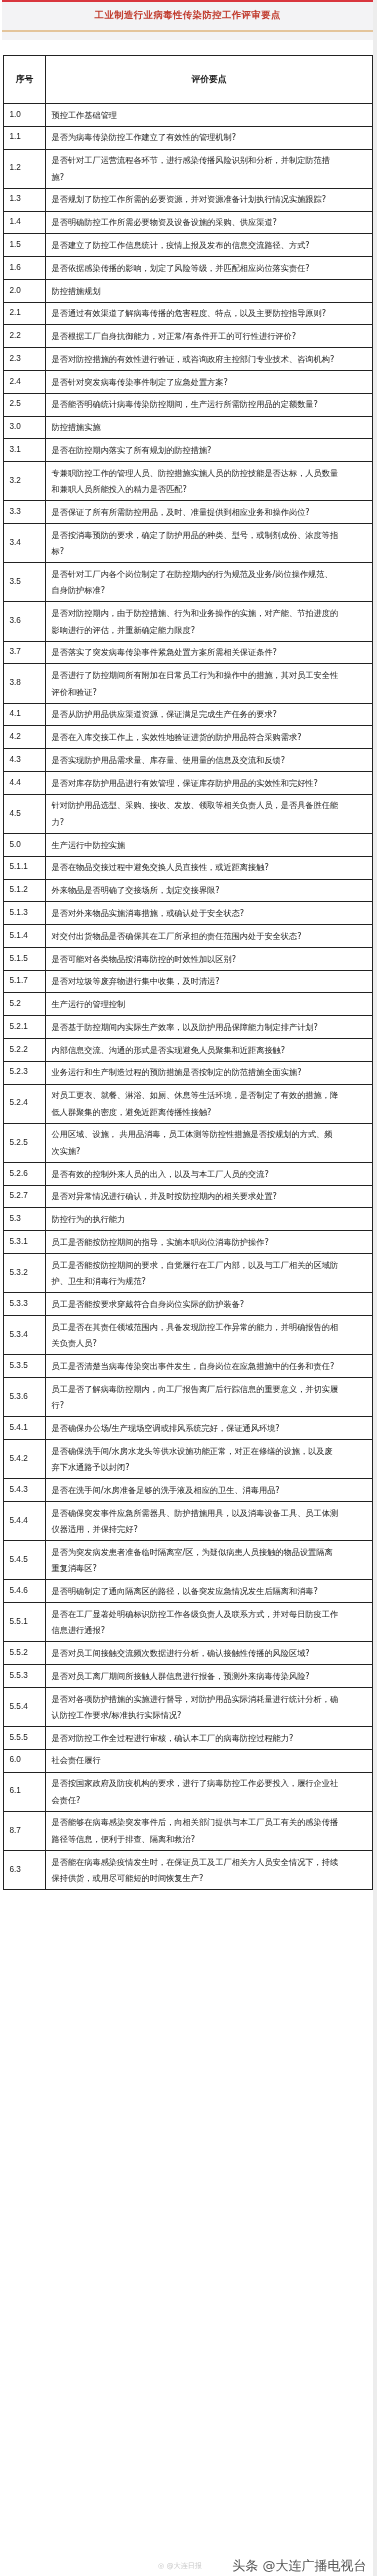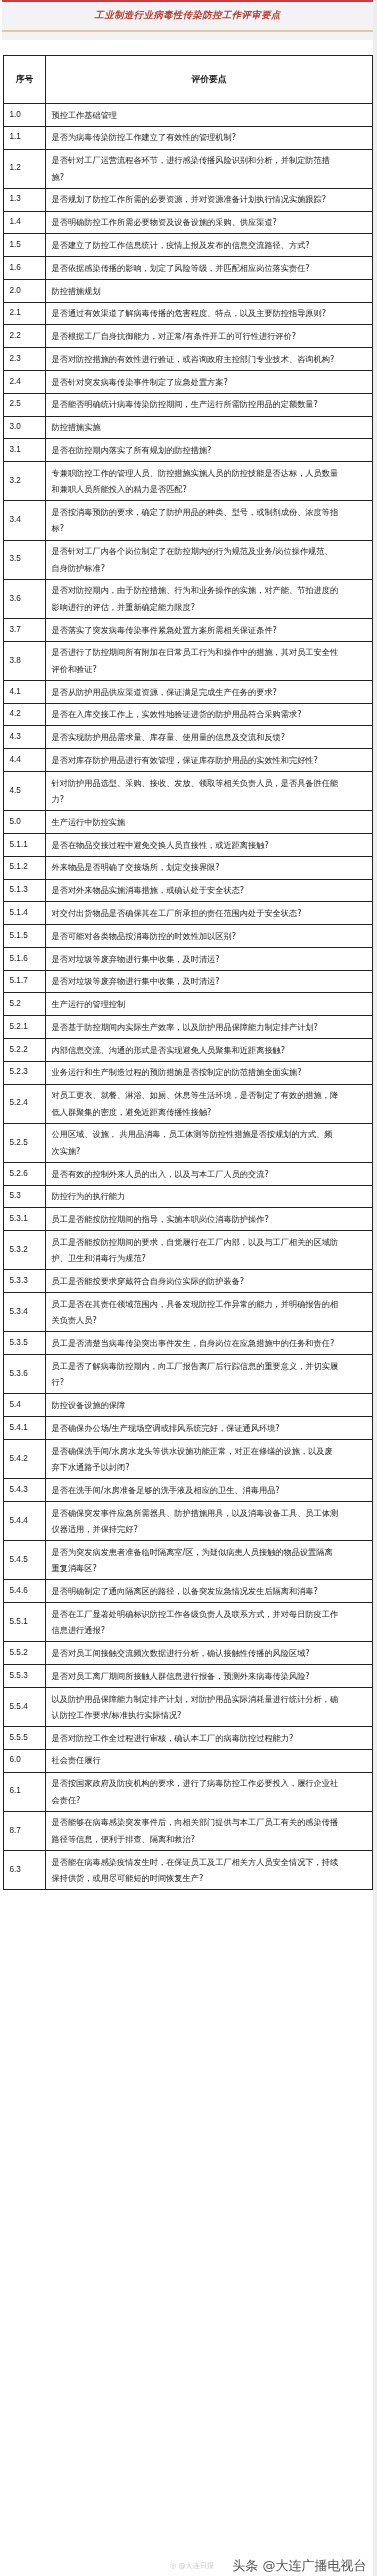--- a/index.html
+++ b/index.html
@@ -14,21 +14,20 @@
   }
   .scroll-strip {
     position: absolute; top: 0; right: 0; width: 5.5px; height: 100%;
     background: #ededed;
   }
   .banner {
     position: absolute; left: 2.2px; top: 0; width: 371px; height: 40px;
     background: #f3f3f5;
     border-top: 2.2px solid #d9363e;
     box-sizing: border-box;
-    font-style: italic;
   }
   .banner-bottom {
     position: absolute; left: 2.2px; top: 30px; width: 371px; height: 1.6px;
     background: #e4c59c;
   }
   .banner-title {
     position: absolute; left: 0; right: 0; top: 7.1px;
     text-align: center;
     font-size: 9.3px; font-weight: bold; letter-spacing: 0.5px;
     color: #c0392b;
@@ -56,21 +55,21 @@
     padding-left: 5.5px;
     font-family: "Liberation Sans", sans-serif;
     font-size: 8.2px;
   }
   table.grid td.txt {
     padding: 2.7px 33px 2.7px 5.5px;
   }
   table.grid tr.r1 td { height: 16.4px; }
   table.grid tr.section td.txt { padding-right: 17px; }
   .watermark-weibo {
-    position: absolute; left: 170px; top: 2561px;
+    position: absolute; left: 158px; top: 2561px;
     font-size: 7.1px; color: #c8c8c8;
   }
   .watermark-toutiao {
     position: absolute; right: 10px; top: 2557px;
     font-size: 13px; color: #555;
     background: rgba(255,255,255,0.85);
     padding: 0 1.6px;
   }
 </style>
 </head>
@@ -153,20 +152,24 @@
       </tr>
       <tr>
         <td class="num">3.1</td>
         <td class="txt">是否在防控期内落实了所有规划的防控措施?</td>
       </tr>
       <tr>
         <td class="num">3.2</td>
         <td class="txt">专兼职防控工作的管理人员、防控措施实施人员的防控技能是否达标，人员数量和兼职人员所能投入的精力是否匹配?</td>
       </tr>
       <tr>
+        <td class="num">3.3</td>
+        <td class="txt">是否保证了所有所需防控用品，及时、准量提供到相应业务和操作岗位?</td>
+      </tr>
+      <tr>
         <td class="num">3.4</td>
         <td class="txt">是否按消毒预防的要求，确定了防护用品的种类、型号，或制剂成份、浓度等指标?</td>
       </tr>
       <tr>
         <td class="num">3.5</td>
         <td class="txt">是否针对工厂内各个岗位制定了在防控期内的行为规范及业务/岗位操作规范、自身防护标准?</td>
       </tr>
       <tr>
         <td class="num">3.6</td>
         <td class="txt">是否对防控期内，由于防控措施、行为和业务操作的实施，对产能、节拍进度的影响进行的评估，并重新确定能力限度?</td>
@@ -217,24 +220,20 @@
       </tr>
       <tr>
         <td class="num">5.1.4</td>
         <td class="txt">对交付出货物品是否确保其在工厂所承担的责任范围内处于安全状态?</td>
       </tr>
       <tr>
         <td class="num">5.1.5</td>
         <td class="txt">是否可能对各类物品按消毒防控的时效性加以区别?</td>
       </tr>
       <tr>
-        <td class="num">5.1.6</td>
-        <td class="txt">是否对垃圾等废弃物进行集中收集，及时清运?</td>
-      </tr>
-      <tr>
         <td class="num">5.1.7</td>
         <td class="txt">是否对垃圾等废弃物进行集中收集，及时清运?</td>
       </tr>
       <tr class="section r1">
         <td class="num">5.2</td>
         <td class="txt">生产运行的管理控制</td>
       </tr>
       <tr>
         <td class="num">5.2.1</td>
         <td class="txt">是否基于防控期间内实际生产效率，以及防护用品保障能力制定排产计划?</td>
@@ -252,20 +251,24 @@
         <td class="txt">对员工更衣、就餐、淋浴、如厕、休息等生活环境，是否制定了有效的措施，降低人群聚集的密度，避免近距离传播性接触?</td>
       </tr>
       <tr>
         <td class="num">5.2.5</td>
         <td class="txt">公用区域、设施， 共用品消毒，员工体测等防控性措施是否按规划的方式、频次实施?</td>
       </tr>
       <tr>
         <td class="num">5.2.6</td>
         <td class="txt">是否有效的控制外来人员的出入，以及与本工厂人员的交流?</td>
       </tr>
+      <tr>
+        <td class="num">5.2.7</td>
+        <td class="txt">是否对异常情况进行确认，并及时按防控期内的相关要求处置?</td>
+      </tr>
       <tr class="section r1">
         <td class="num">5.3</td>
         <td class="txt">防控行为的执行能力</td>
       </tr>
       <tr>
         <td class="num">5.3.1</td>
         <td class="txt">员工是否能按防控期间的指导，实施本职岗位消毒防护操作?</td>
       </tr>
       <tr>
         <td class="num">5.3.2</td>
@@ -280,24 +283,20 @@
         <td class="txt">员工是否在其责任领域范围内，具备发现防控工作异常的能力，并明确报告的相关负责人员?</td>
       </tr>
       <tr>
         <td class="num">5.3.5</td>
         <td class="txt">员工是否清楚当病毒传染突出事件发生，自身岗位在应急措施中的任务和责任?</td>
       </tr>
       <tr>
         <td class="num">5.3.6</td>
         <td class="txt">员工是否了解病毒防控期内，向工厂报告离厂后行踪信息的重要意义，并切实履行?</td>
       </tr>
-      <tr class="section r1">
-        <td class="num">5.4</td>
-        <td class="txt">防控设备设施的保障</td>
-      </tr>
       <tr>
         <td class="num">5.4.1</td>
         <td class="txt">是否确保办公场/生产现场空调或排风系统完好，保证通风环境?</td>
       </tr>
       <tr>
         <td class="num">5.4.2</td>
         <td class="txt">是否确保洗手间/水房水龙头等供水设施功能正常，对正在修缮的设施，以及废弃下水通路予以封闭?</td>
       </tr>
       <tr>
         <td class="num">5.4.3</td>
@@ -322,21 +321,21 @@
       <tr>
         <td class="num">5.5.2</td>
         <td class="txt">是否对员工间接触交流频次数据进行分析，确认接触性传播的风险区域?</td>
       </tr>
       <tr>
         <td class="num">5.5.3</td>
         <td class="txt">是否对员工离厂期间所接触人群信息进行报备，预测外来病毒传染风险?</td>
       </tr>
       <tr>
         <td class="num">5.5.4</td>
-        <td class="txt">以及防护用品保障能力制定排产计划，对防护用品实际消耗量进行统计分析，确认防控工作要求/标准执行实际情况?</td>
+        <td class="txt">是否对各项防护措施的实施进行督导，对防护用品实际消耗量进行统计分析，确认防控工作要求/标准执行实际情况?</td>
       </tr>
       <tr>
         <td class="num">5.5.5</td>
         <td class="txt">是否对防控工作全过程进行审核，确认本工厂的病毒防控过程能力?</td>
       </tr>
       <tr class="section r1">
         <td class="num">6.0</td>
         <td class="txt">社会责任履行</td>
       </tr>
       <tr>

